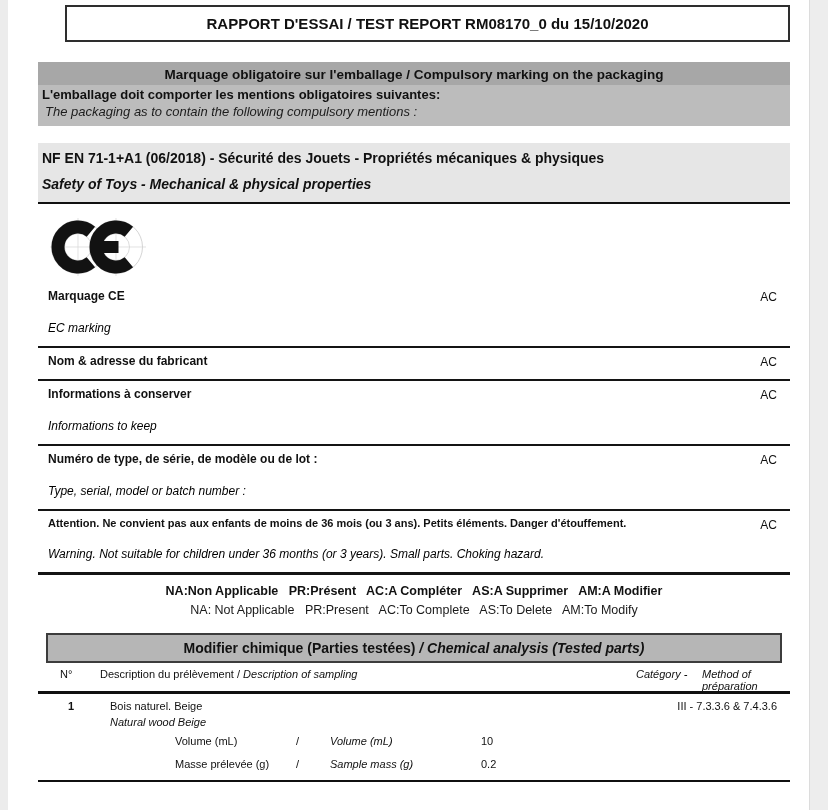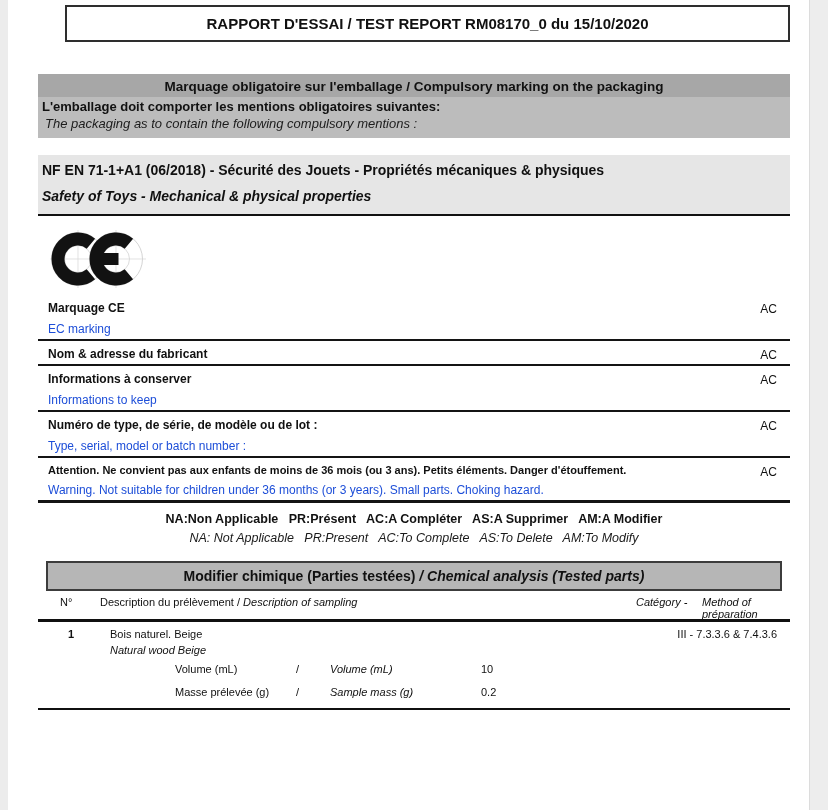--- a/index.html
+++ b/index.html
@@ -30,21 +30,21 @@
     margin-top: 5px;
     border: 2px solid #2e2e2e;
     height: 37px;
     display: flex; align-items: center; justify-content: center;
     font-weight: bold; font-size: 15px;
     background: #fff;
     margin-left: 27px;
   }
 
   
-  .pack { margin-top: 32px; border-radius: 30px; }
+  .pack { margin-top: 20px; border-radius: 30px; }
   .pack-head {
     background: #a7a7a7;
     text-align: center; font-weight: bold; font-size: 13.5px;
     padding: 5px 0 3px 0;
   }
   .pack-body { background: #bcbcbc; padding: 2px 6px 7px 4px; font-size: 13px; }
   .pack-fr { font-weight: bold; }
   .pack-en { font-style: italic; padding-left: 3px; margin-top: 2px; color: #1c1c1c; }
 
   
@@ -58,35 +58,35 @@
   .std-fr { font-weight: bold; }
   .std-en { font-weight: bold; font-style: italic; margin-top: 10px; }
 
   .ce-wrap { margin: 12px 0 0 10px; width: 100px; height: 62px; }
 
   
   .rows { margin-top: 5px; }
   .mark-row {
     position: relative;
     border-bottom: 2px solid #141414;
-    padding: 6px 85px 3px 10px;
+    padding: 6px 85px 11px 10px;
     font-size: 12px;
   }
   .mark-fr { font-weight: bold; white-space: nowrap; }
-  .mark-en { margin-top: 7px; color: #1d4ed8; white-space: nowrap; }
+  .mark-en { font-style: italic; margin-top: 18px; color: #000000; white-space: nowrap; }
   .mark-status { position: absolute; right: 13px; top: 7px; font-size: 12px; }
   .mark-row.thick { border-bottom-width: 3px; }
   .attn .mark-fr { font-size: 11px; }
 
   .age-wrap { margin: 6px 0 0 8px; width: 80px; height: 80px; }
 
   
   .legend { margin-top: 9px; text-align: center; font-size: 12.5px; }
   .legend-fr { font-weight: bold; white-space: pre; }
-  .legend-en { font-style: italic; margin-top: 5px; white-space: pre; color: #1a1a1a; }
+  .legend-en { margin-top: 5px; white-space: pre; color: #1a1a1a; }
 
   
   .chem-head {
     margin: 16px 8px 0 8px;
     background: #b6b6b6;
     border: 2px solid #3c3c3c;
     text-align: center;
     font-weight: bold; font-size: 14px;
     padding: 5px 0;
   }

